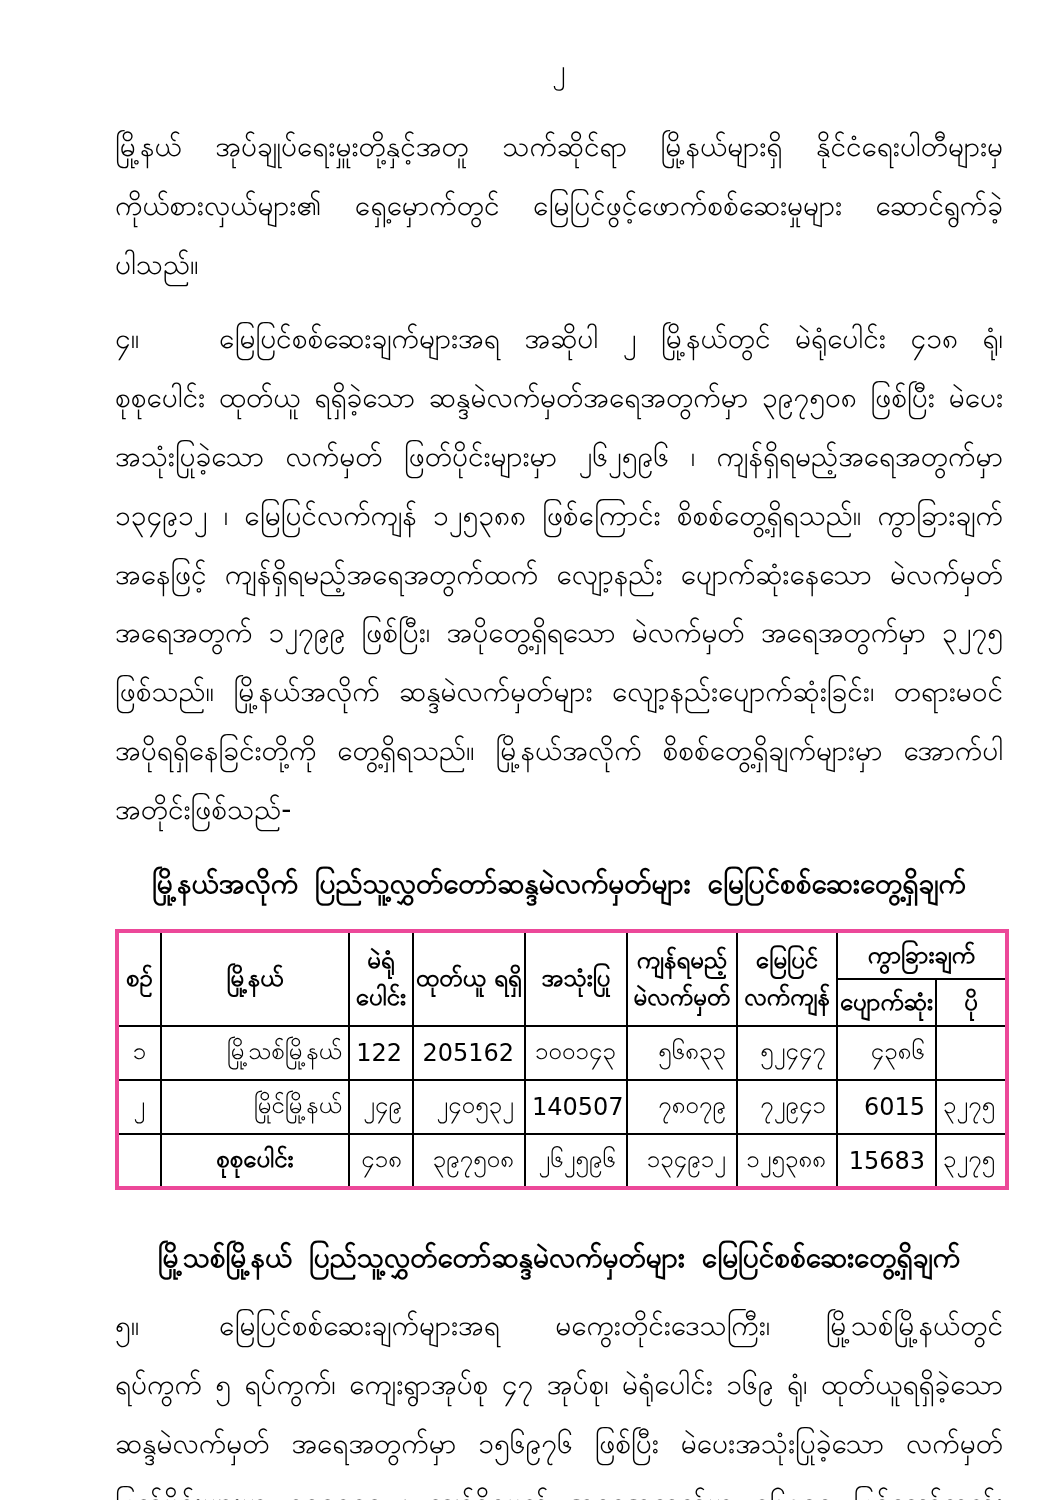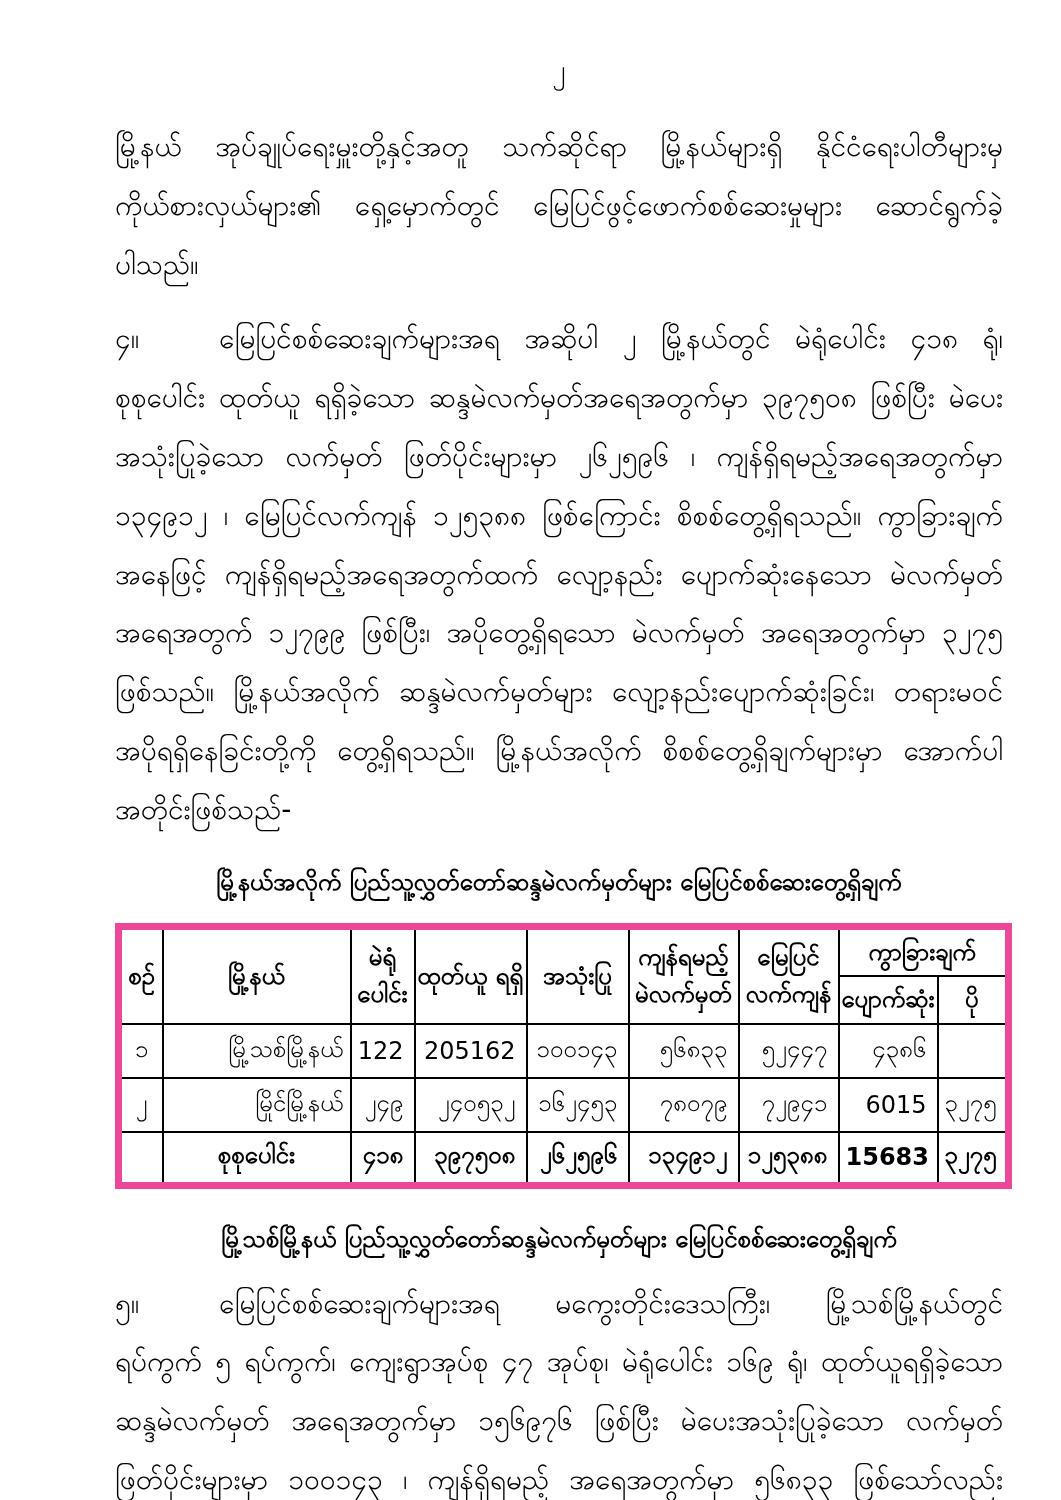--- a/index.html
+++ b/index.html
@@ -31,30 +31,31 @@
     text-justify: inter-word;
   }
   .para-num {
     display: inline-block;
     width: 104px;
   }
   .doc-title {
     margin: 26px 0 24px 0;
     text-align: center;
     font-weight: bold;
-    font-size: 24px;
+    font-size: 28px;
     line-height: 1.4;
+    font-family: Liberation Mono, monospace;
   }
   .doc-title.second {
-    margin-top: 34px;
+    margin-top: 50px;
     margin-bottom: 18px;
   }
   table.results {
     border-collapse: collapse;
-    border: 7px solid #ec4899;
+    border: 4px solid #ec4899;
     width: 890px;
     table-layout: fixed;
     margin: 0 11px 10px 0;
   }
   table.results th, table.results td {
     border: 2px solid #000;
     font-size: 24px;
     padding: 2px 6px;
     box-sizing: border-box;
   }
@@ -66,21 +67,21 @@
     padding: 4px 2px;
   }
   table.results tbody td {
     height: 54px;
     vertical-align: middle;
   }
   .cell-center { text-align: center; }
   .cell-left   { text-align: right; padding-left: 8px !important; }
   .cell-num    { text-align: right; padding-right: 10px !important; }
   tr.totals-row td {
-    font-weight: bold;
+    font-weight: normal;
     height: 56px;
   }
   tr.totals-row .totals-label {
     text-align: center;
     font-weight: bold;
     border-radius: 25px;
   }
 </style>
 </head>
 <body>
@@ -133,21 +134,21 @@
         <td class="cell-num">၅၆၈၃၃</td>
         <td class="cell-num">၅၂၄၄၇</td>
         <td class="cell-num">၄၃၈၆</td>
         <td class="cell-num"></td>
       </tr>
       <tr>
         <td class="cell-center">၂</td>
         <td class="cell-left">မြိုင်မြို့နယ်</td>
         <td class="cell-num">၂၄၉</td>
         <td class="cell-num">၂၄၀၅၃၂</td>
-        <td class="cell-num">၁၆၂၄၅၃</td>
+        <td class="cell-num">140507</td>
         <td class="cell-num">၇၈၀၇၉</td>
         <td class="cell-num">၇၂၉၄၁</td>
         <td class="cell-num">6015</td>
         <td class="cell-num">၃၂၇၅</td>
       </tr>
       <tr class="totals-row">
         <td class="cell-center"></td>
         <td class="totals-label">စုစုပေါင်း</td>
         <td class="cell-num">၄၁၈</td>
         <td class="cell-num">၃၉၇၅၀၈</td>

